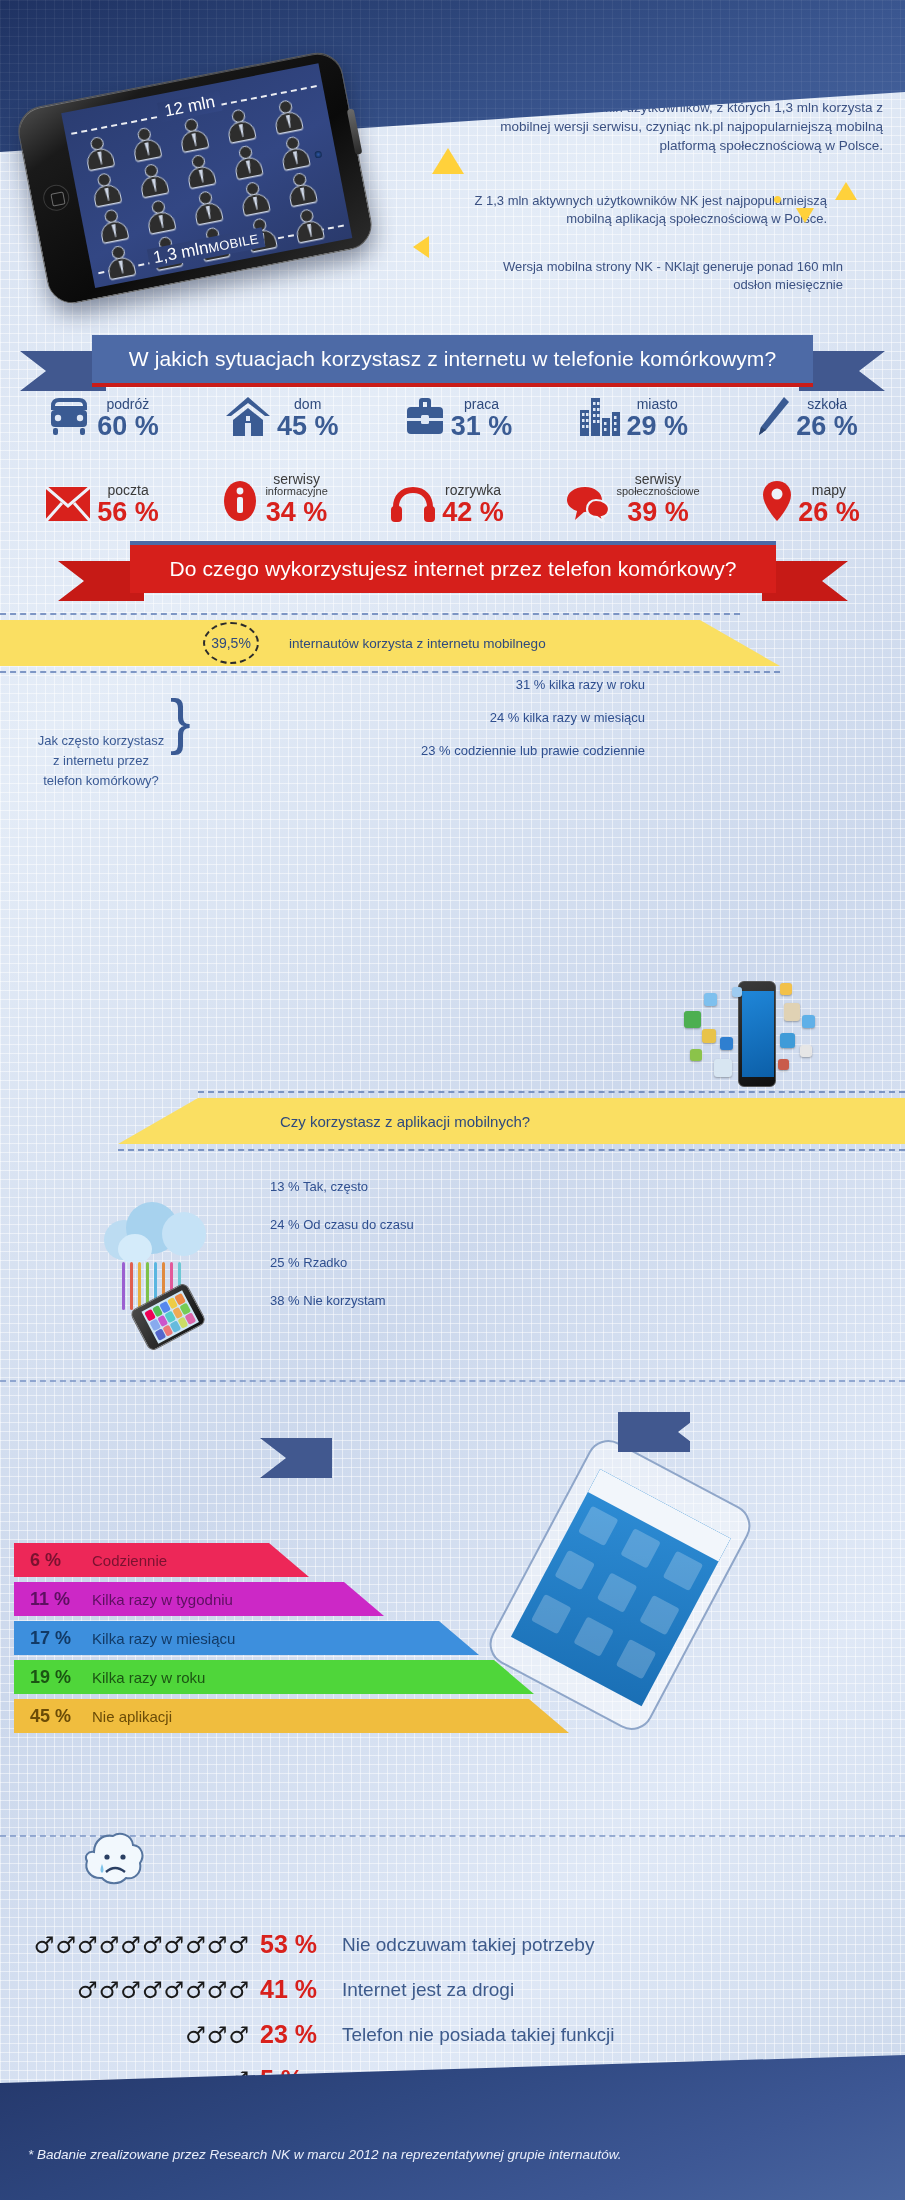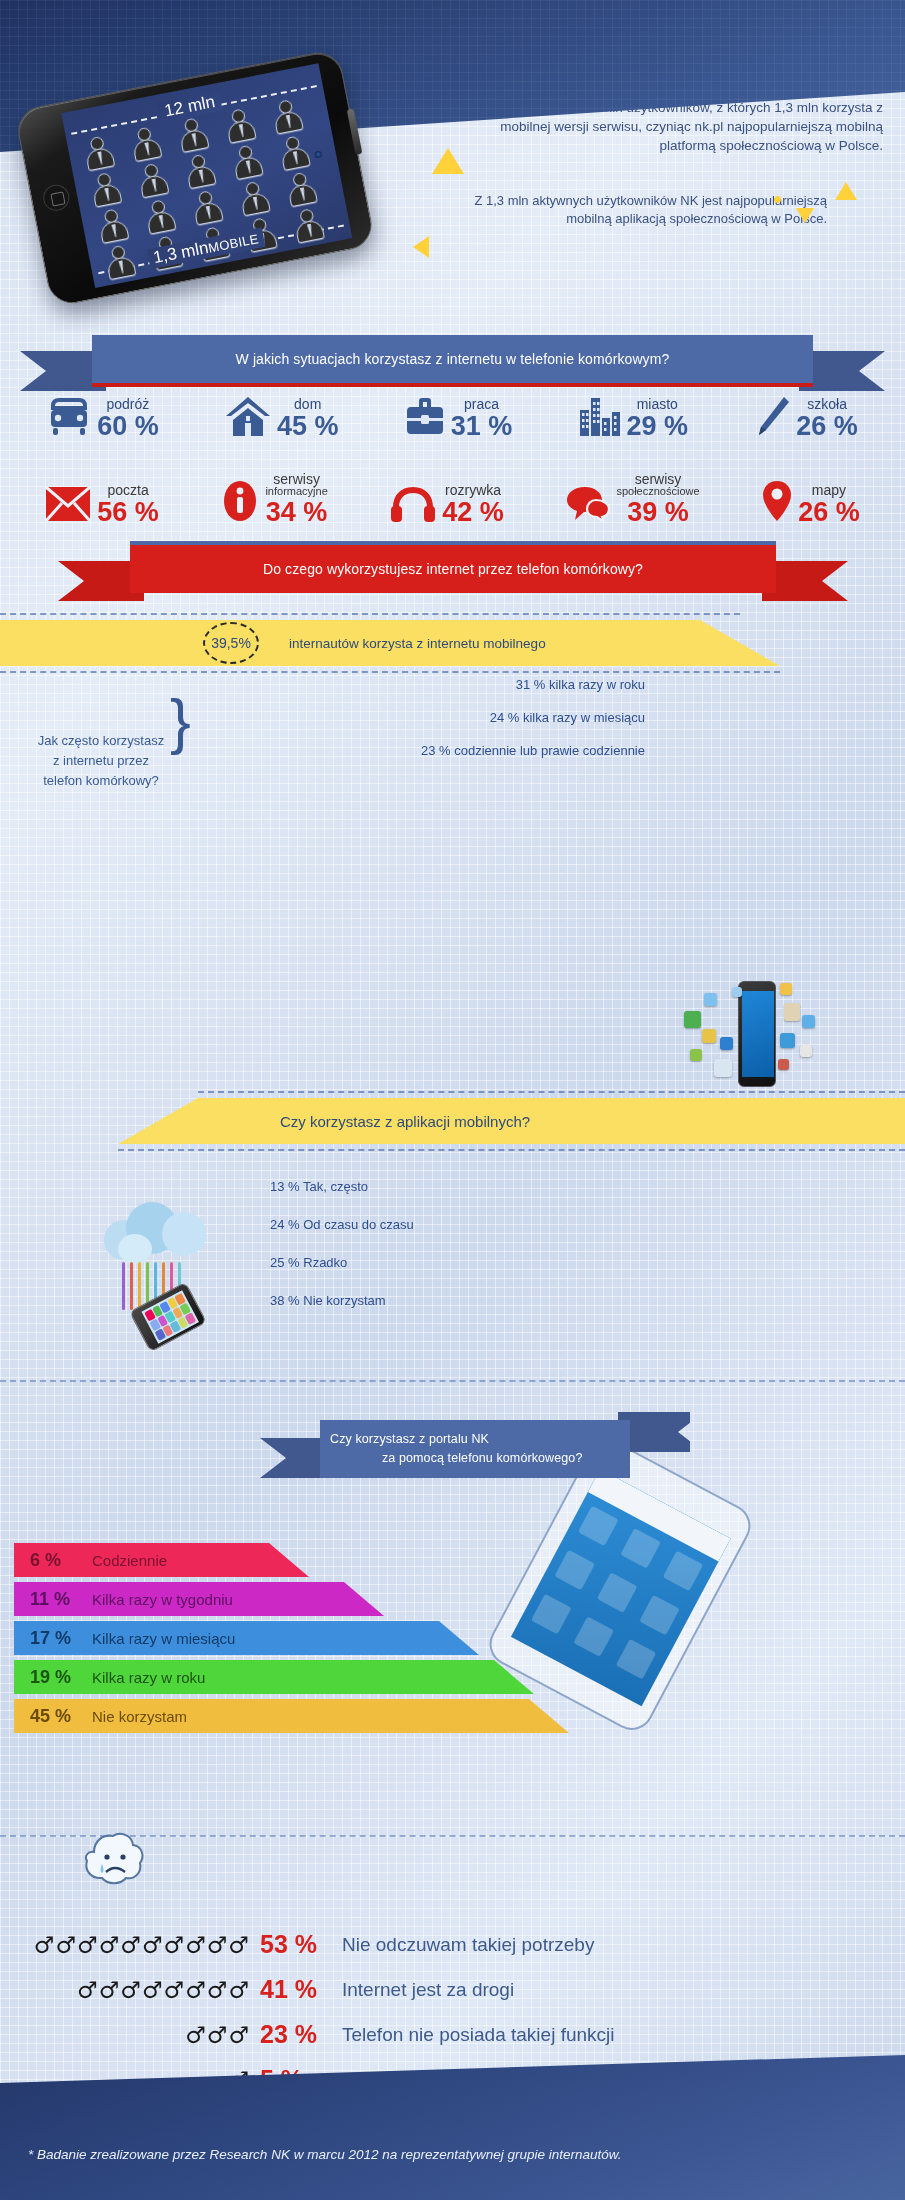--- a/index.html
+++ b/index.html
@@ -134,21 +134,21 @@
   .ribbon-wrap{ position:absolute; height: 64px; z-index: 3; }
   .rb-tail{ position:absolute; top: 16px; width: 86px; height: 40px; }
   .rb-tail.l{ left: 0; background: #41588f;
     clip-path: polygon(0 0, 86px 0, 86px 40px, 0 40px, 26px 20px); }
   .rb-tail.r{ right: 0; background: #41588f;
     clip-path: polygon(0 0, 86px 0, 60px 20px, 86px 40px, 0 40px); }
   .rb-tail.l.red{ background:#c61a16; }
   .rb-tail.r.red{ background:#c61a16; }
   .rb-body{ position:absolute; left: 72px; right: 72px; top: 0; height: 48px;
     background:#4d6aa6; display:flex; align-items:center; justify-content:center;
-    color:#fff; font-size: 14px; letter-spacing:.1px; }
+    color:#fff; font-size: 21px; letter-spacing:.1px; }
   .rb-body.red{ background:#d61f1b; }
   .rb-underline{ position:absolute; left:72px; right:72px; top: 48px; height: 4px; background:#c91c18; }
   .rb-overline{ position:absolute; left:72px; right:72px; top:-4px; height:4px; background:#4d6aa6;}
 
   
   .statrow{ position:absolute; left:0; width:905px; display:flex; align-items:flex-end;
     justify-content: space-around; padding: 0 14px; z-index:3;}
   .stat{ display:flex; align-items:flex-end; gap:6px; }
   .stat .ico{ position:relative; }
   .stat .txt{ display:flex; flex-direction:column; align-items:center; }
@@ -351,20 +351,21 @@
             <div class="hd"></div>
             <div class="bd"></div>
           </div>
       </div>
       <div class="cap-13"><span>1,3 mln</span><span class="small">MOBILE</span></div>
     </div>
   </div>
 
   <div class="hdr-text" id="hdr-p1">NK posiada 12 mln użytkowników, z których 1,3 mln korzysta z mobilnej wersji serwisu, czyniąc nk.pl najpopularniejszą mobilną platformą społecznościową w Polsce.</div>
   <div class="hdr-text" id="hdr-p2">Z 1,3 mln aktywnych użytkowników NK jest najpopularniejszą mobilną aplikacją społecznościową w Polsce.</div>
+  <div class="hdr-text" id="hdr-p3">Wersja mobilna strony NK - NKlajt generuje ponad 160 mln odsłon miesięcznie</div>
 
   <div class="tri up" style="left:432px; top:148px;"></div>
   <div class="tri up sm" style="left:835px; top:182px;"></div>
   <div class="dot" style="left:774px; top:196px;"></div>
   <div class="tri down" style="left:796px; top:208px;"></div>
   <div class="tri left" style="left:413px; top:236px;"></div>
 
   <div class="ribbon-wrap" style="left:20px; right:20px; width:865px; top:335px;">
     <div class="rb-tail l"></div>
     <div class="rb-tail r"></div>
@@ -682,24 +683,20 @@
         <div class="nk-tile" style="left:10px; top:136px;"></div>
         <div class="nk-tile" style="left:58px; top:136px;"></div>
         <div class="nk-tile" style="left:106px;top:136px;"></div>
       </div>
     </div>
   </div>
 
   <div class="ribbon-wrap" style="left:260px; width:430px; top:1420px; height:70px;">
     <div class="rb-tail l" style="top:18px; width:72px; height:46px;"></div>
     <div class="rb-tail r" style="top:-8px; width:72px; height:46px;"></div>
-    <div class="rb-body" style="left:60px; right:60px; height:58px; flex-direction:column; align-items:flex-start; justify-content:center; padding-left:10px; font-size:12.5px; line-height:1.5;">
-      <span>Czy korzystasz z portalu NK</span>
-      <span style="padding-left:52px;">za pomocą telefonu komórkowego?</span>
-    </div>
   </div>
 
   <div class="fbar" style="left:14px; top:1543px; width:295px; background:#ed2758; color:#7a1230;
        clip-path: polygon(0 0, 255px 0, 295px 34px, 0 34px);">
     <span class="pct">6 %</span>
     <span class="nm">Codziennie</span>
   </div>
 
   <div class="fbar" style="left:14px; top:1582px; width:370px; background:#cc28c6; color:#5d1060;
        clip-path: polygon(0 0, 330px 0, 370px 34px, 0 34px);">
@@ -715,21 +712,21 @@
 
   <div class="fbar" style="left:14px; top:1660px; width:520px; background:#4fd63a; color:#1b5413;
        clip-path: polygon(0 0, 480px 0, 520px 34px, 0 34px);">
     <span class="pct">19 %</span>
     <span class="nm">Kilka razy w roku</span>
   </div>
 
   <div class="fbar" style="left:14px; top:1699px; width:555px; background:#f0bd3e; color:#6b4c07;
        clip-path: polygon(0 0, 515px 0, 555px 34px, 0 34px);">
     <span class="pct">45 %</span>
-    <span class="nm">Nie korzystam</span>
+    <span class="nm">Nie aplikacji</span>
   </div>
 
   <div class="dashline" style="top:1835px;"></div>
 
 
   <svg style="position:absolute; left:76px; top:1830px; width:72px; height:74px; z-index:6;" viewBox="0 0 72 74">
     <g>
       <path d="M18 22 C18 11 27 4 37 6 C44 1 56 5 57 15 C66 16 69 26 64 33 C66 42 59 50 50 48 C44 55 32 55 26 48 C15 49 8 40 11 31 C8 26 12 21 18 22 Z" fill="#f2f8fd" stroke="#56759f" stroke-width="2"></path>
       <circle cx="31" cy="27" r="2.6" fill="#2a3f63"></circle>
       <circle cx="47" cy="27" r="2.6" fill="#2a3f63"></circle>

